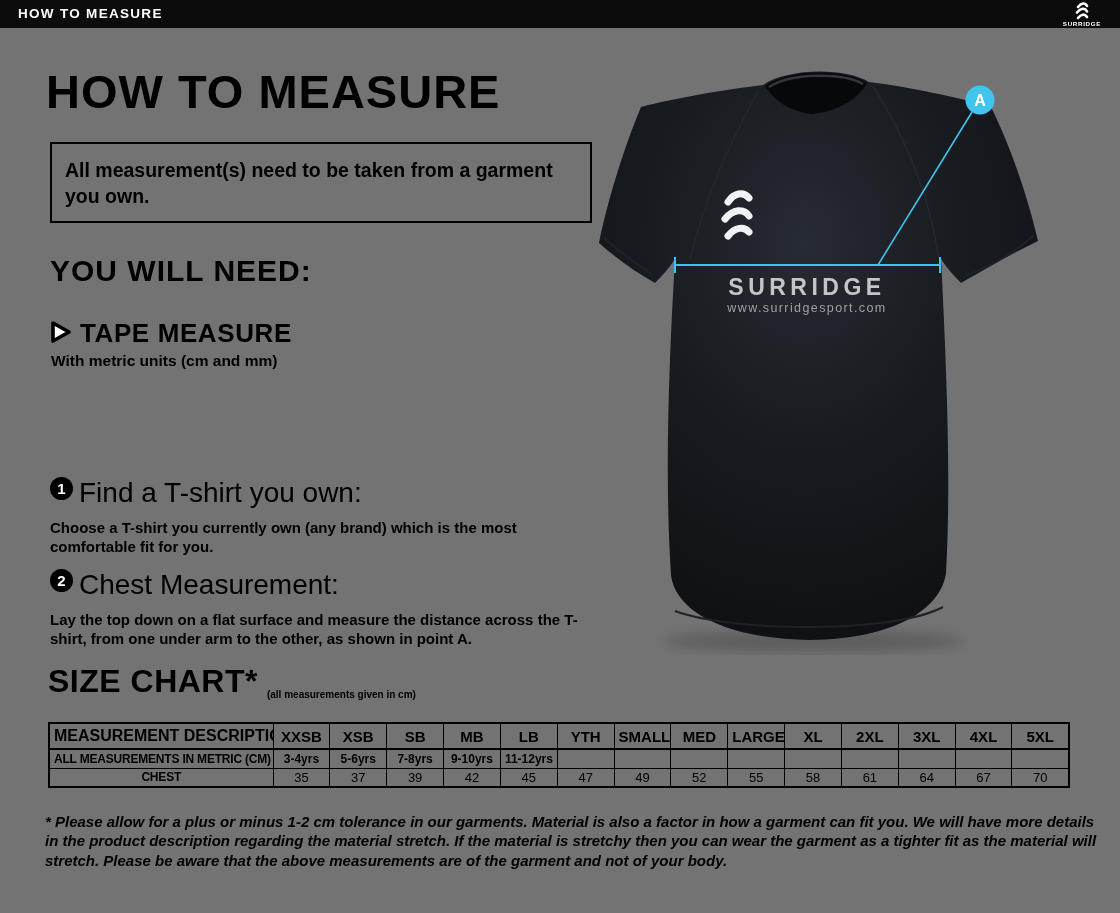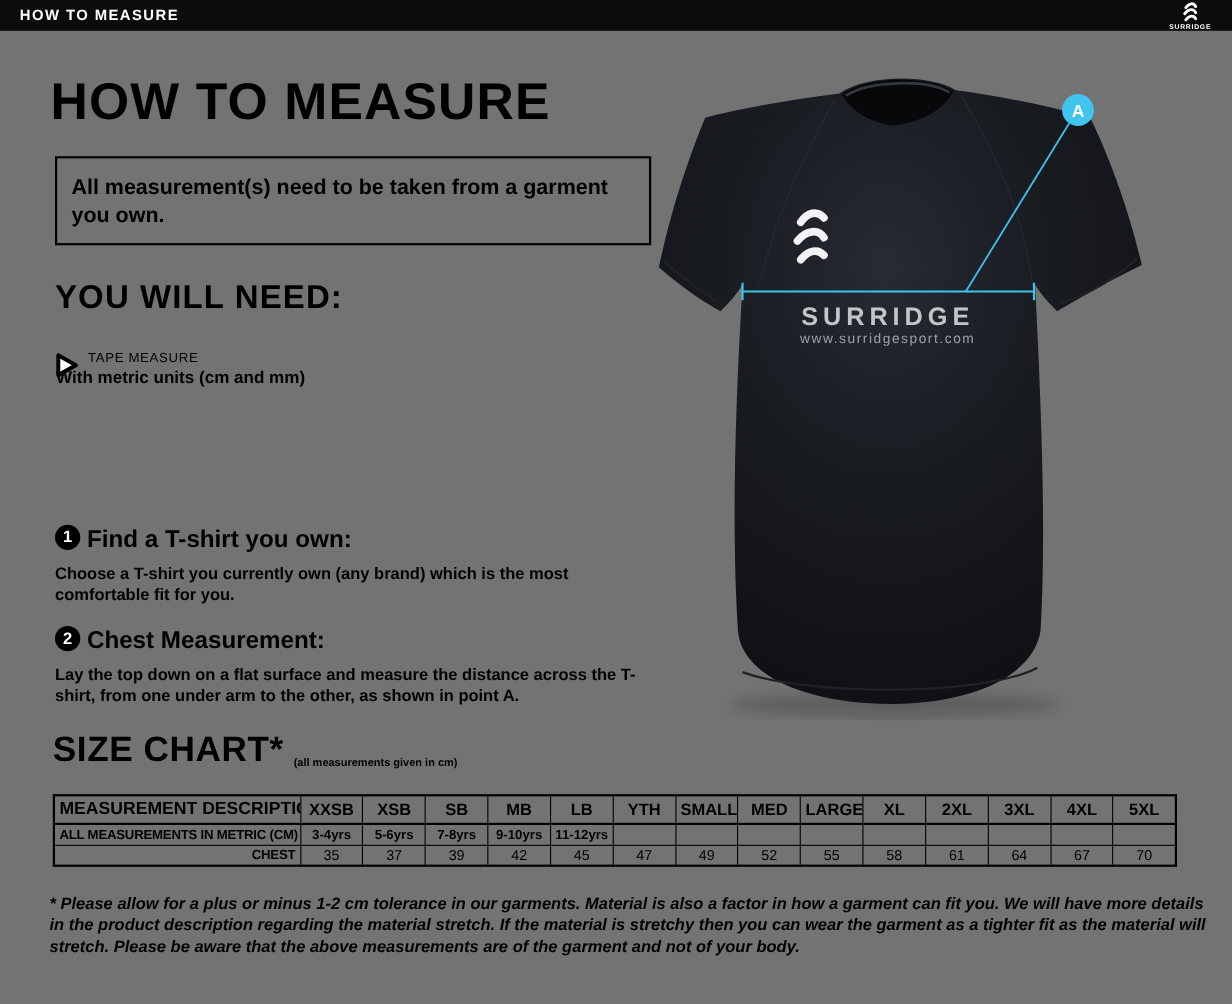--- a/index.html
+++ b/index.html
@@ -24,49 +24,49 @@
     border:2px solid #000;box-sizing:border-box;display:flex;align-items:center;
   }
   .notice-box p{margin:0;padding:0 13px;font-size:19.5px;font-weight:bold;line-height:26px;}
   .ywn-heading{
     position:absolute;left:50px;top:254px;margin:0;font-size:30px;font-weight:bold;
     letter-spacing:1px;white-space:nowrap;
   }
   .need-item{position:absolute;left:50px;}
   .need-item .tri{position:absolute;left:0;top:2px;}
   .need-title{
-    margin:0 0 0 30px;font-size:12px;font-weight:normal;letter-spacing:.6px;white-space:nowrap;
+    margin:0 0 0 30px;font-size:26px;font-weight:bold;letter-spacing:.6px;white-space:nowrap;
   }
   .need-desc{margin:3px 0 0 1px;font-size:15.5px;font-weight:bold;white-space:nowrap;}
   .need-1{top:318px;}
   .need-2{top:389px;}
   .step{position:absolute;left:50px;width:545px;}
   .step-badge{
     position:absolute;left:0;top:0;width:23px;height:23px;border-radius:50%;
     background:#000;color:#fff;font-size:15px;font-weight:bold;text-align:center;line-height:23px;
   }
-  .step-title{margin:0 0 0 29px;font-size:22px;font-weight:bold;white-space:nowrap;}
+  .step-title{margin:0 0 0 29px;font-size:28px;font-weight:normal;white-space:nowrap;}
   .step-desc{margin:9px 0 0 0;font-size:15px;font-weight:bold;line-height:19px;width:530px;}
   .step-1{top:477px;}
   .step-2{top:569px;}
   
-  .sizechart-head{position:absolute;left:48px;top:663px;display:flex;align-items:flex-start;gap:9px;}
+  .sizechart-head{position:absolute;left:48px;top:663px;display:flex;align-items:center;gap:9px;}
   .sc-title{font-size:32px;font-weight:bold;letter-spacing:.5px;white-space:nowrap;}
   .sc-sub{font-size:10px;font-weight:bold;white-space:nowrap;margin-top:25px;}
   table.sizes{
     position:absolute;left:48px;top:722px;width:1022px;border-collapse:collapse;
     border:2px solid #000;table-layout:fixed;
   }
   table.sizes col.desc{width:224px;}
   table.sizes th,table.sizes td{border:1px solid #000;padding:0 4px;overflow:hidden;white-space:nowrap;}
   table.sizes thead th{font-size:15px;font-weight:bold;height:24px;text-align:center;border-bottom:2px solid #000;}
   table.sizes thead th.lbl{font-size:16px;text-align:left;padding-left:4px;}
   table.sizes tbody tr{height:19px;}
   table.sizes td{font-size:13px;text-align:center;}
-  table.sizes td.lbl{text-align:right;font-weight:bold;font-size:12px;letter-spacing:-.2px;}
+  table.sizes td.lbl{text-align:center;font-weight:bold;font-size:12px;letter-spacing:-.2px;}
   table.sizes tr.yrs td{font-size:12px;font-weight:bold;}
   
   .footnote{
     position:absolute;left:45px;top:812px;width:1054px;margin:0;
     font-size:15px;font-weight:bold;font-style:italic;line-height:19.3px;
   }
   
   .shirt-wrap{position:absolute;left:595px;top:55px;width:470px;height:600px;}
 </style>
 </head>

